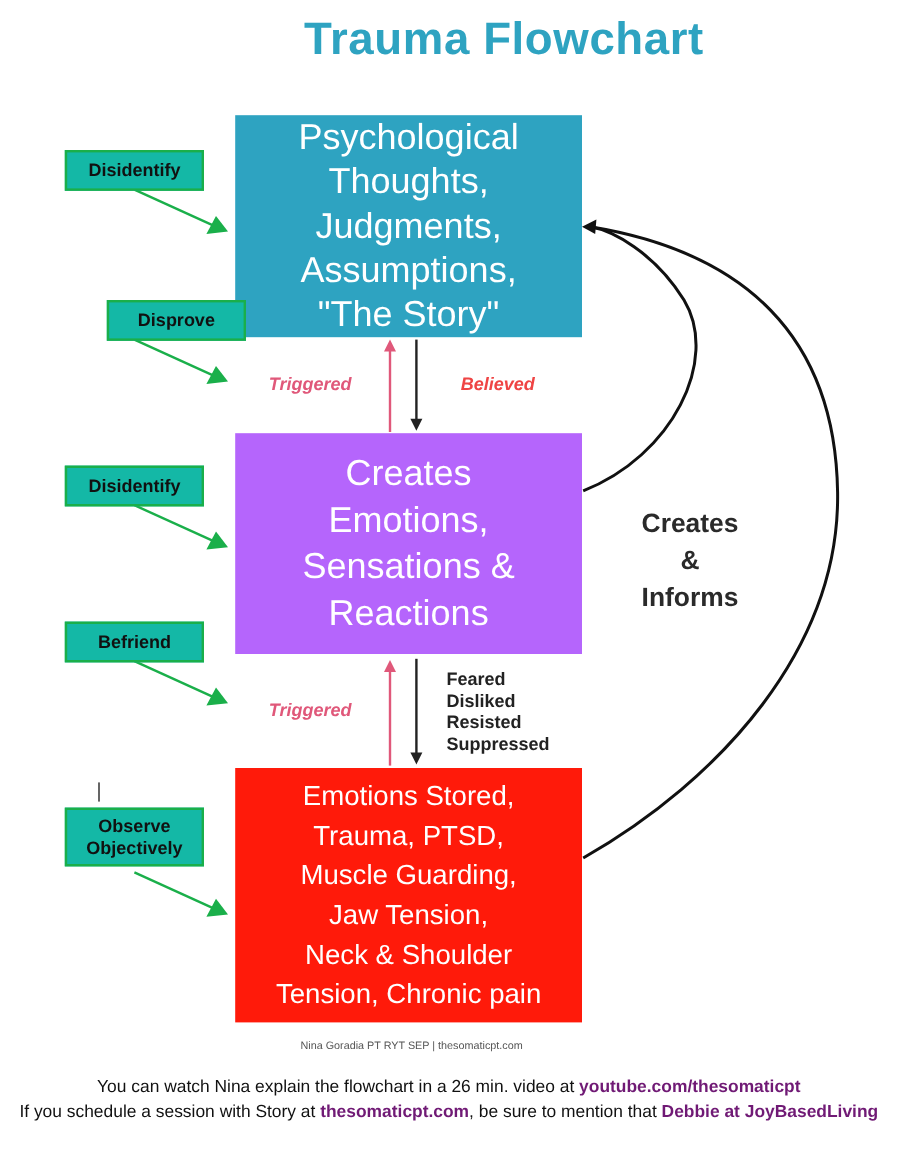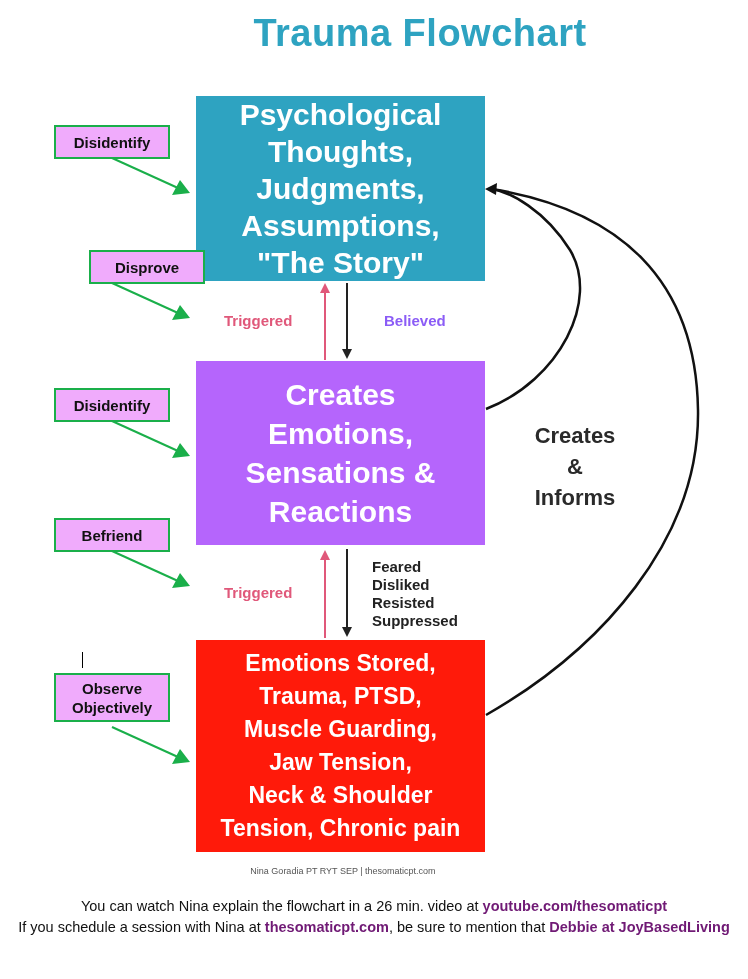--- a/index.html
+++ b/index.html
@@ -1,28 +1,28 @@
 <!DOCTYPE html>
 <html><head>
 <meta charset="utf-8">
 <style>
   html, body { margin:0; padding:0; background:#ffffff; }
   body { width:748px; height:979px; position:relative; overflow:hidden; font-family:"Liberation Sans", sans-serif; }
   .abs { position:absolute; }
   #title { left:0; width:748px; top:12px; text-align:center; font-size:38px; font-weight:bold; color:#2ea3c1; letter-spacing:0.5px;margin-left:46px; }
-  .box { display:flex; align-items:center; justify-content:center; text-align:center; color:#ffffff; font-weight:bold; box-sizing:border-box; }
+  .box { display:flex; align-items:center; justify-content:center; text-align:center; color:#ffffff; font-weight:normal; box-sizing:border-box; }
   .box span { white-space:pre-line; }
   #box1 { left:196px; top:96px; width:289px; height:185px; background:#2ea3c1; font-size:30px; line-height:37px; }
   #box2 { left:196px; top:361px; width:289px; height:184px; background:#b565fc; font-size:30px; line-height:39px; }
   #box3 { left:196px; top:640px; width:289px; height:212px; background:#ff1a0a; font-size:23px; line-height:33px; }
-  .gbox { border:2px solid #1aaf4a; background:#f0abfc; box-sizing:border-box; display:flex; align-items:center; justify-content:center; text-align:center; font-weight:bold; font-size:15px; color:#111; line-height:19px; }
+  .gbox { border:2px solid #1aaf4a; background:#14b8a6; box-sizing:border-box; display:flex; align-items:center; justify-content:center; text-align:center; font-weight:bold; font-size:15px; color:#111; line-height:19px; }
   .gbox span { white-space:pre-line; }
-  .lbl { font-weight:bold; font-size:15px; }
+  .lbl { font-weight:bold; font-size:15px;font-style:italic; }
   .pink { color:#e0587a; }
-  .dark { color:#8b5cf6; }
+  .dark { color:#ef4444; }
   #creates-informs { left:515px; top:420px; width:120px; text-align:center; font-size:22px; line-height:31px; font-weight:bold; color:#2a2a2a; white-space:pre-line; }
   #suppress-list { left:372px; top:558px; font-size:15px; line-height:18px; font-weight:bold; color:#222; white-space:pre-line; }
   #credit { left:0; width:686px; top:866px; text-align:center; font-size:9px; color:#555; }
   #footer { left:0; width:748px; top:896px; text-align:center; font-size:14.5px; line-height:21px; color:#111; }
   .link { color:#701a75; font-weight:bold; }
   #cursor { left:82px; top:652px; width:1px; height:16px; background:#000; }
   svg#lines { position:absolute; left:0; top:0; }
 </style>
 </head>
 <body>
@@ -116,14 +116,14 @@
 <div id="creates-informs" class="abs">Creates
 &amp;
 Informs</div>
 
 <div id="cursor" class="abs"></div>
 
 <div id="credit" class="abs">Nina Goradia PT RYT SEP | thesomaticpt.com</div>
 
 <div id="footer" class="abs">
   <div><span>You can watch Nina explain the flowchart in a 26 min. video at </span><span class="link">youtube.com/thesomaticpt</span></div>
-  <div><span>If you schedule a session with Nina at </span><span class="link">thesomaticpt.com</span><span>, be sure to mention that </span><span class="link">Debbie at JoyBasedLiving</span></div>
+  <div><span>If you schedule a session with Story at </span><span class="link">thesomaticpt.com</span><span>, be sure to mention that </span><span class="link">Debbie at JoyBasedLiving</span></div>
 </div>
 
 </body></html>

